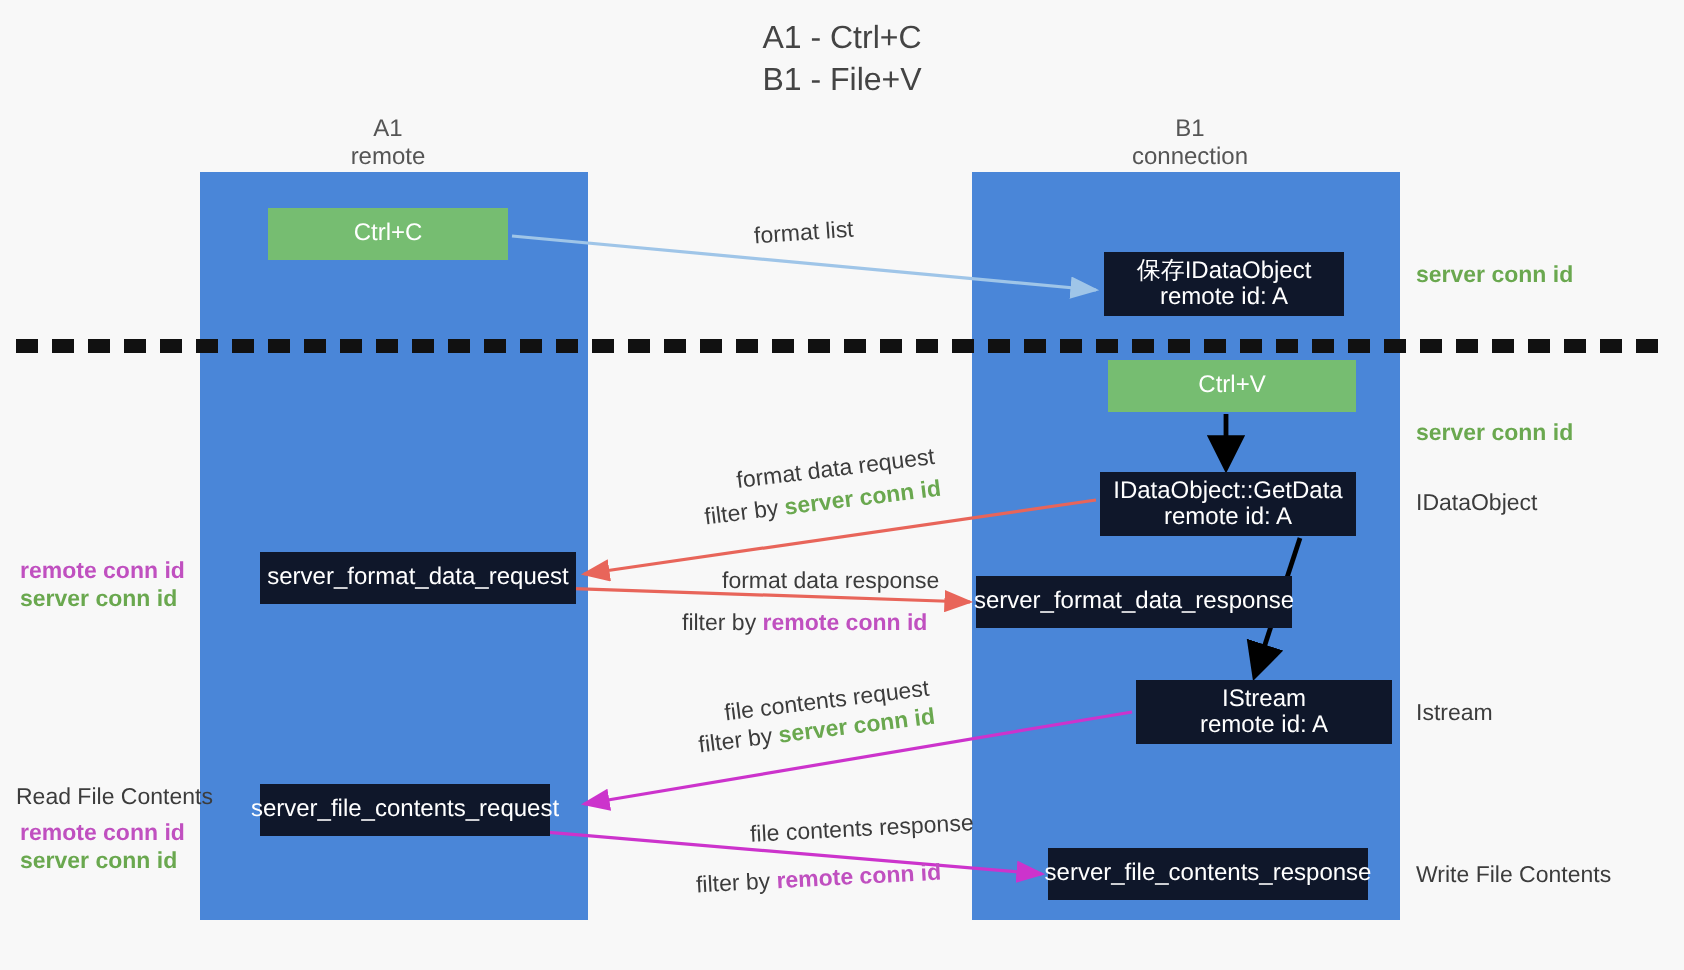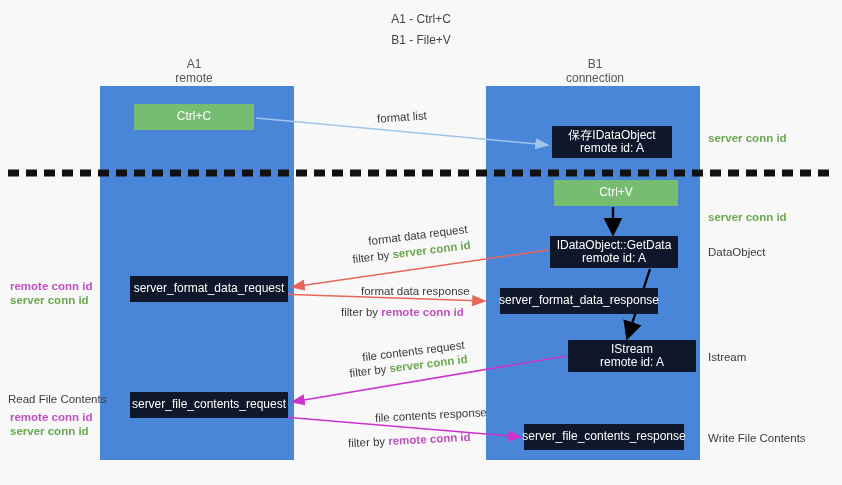--- a/index.html
+++ b/index.html
@@ -9,21 +9,21 @@
     font-family:"Liberation Sans","DejaVu Sans",sans-serif;
     position:relative;overflow:hidden;
     -webkit-font-smoothing:antialiased;
   }
   .stage{position:absolute;left:0;top:0;width:842px;height:485px;}
   svg.layer{position:absolute;left:0;top:0;width:842px;height:485px;pointer-events:none;}
 
   
   .title{
     position:absolute;left:0;top:9px;width:842px;
-    text-align:center;color:#444;font-size:12px;line-height:21px;
+    text-align:center;color:#444;font-size:16px;line-height:21px;
   }
 
   
   .lane-head{
     position:absolute;text-align:center;color:#555;
     font-size:12px;line-height:14px;width:200px;
   }
   .lane-head .l1{display:block;}
   .lane-head .l2{display:block;}
   #head-a1{left:94px;top:57px;}
@@ -43,23 +43,23 @@
   }
   .node.green{background:#76bd71;}
   .node.orange{background:#0f172a;}
   .node span{display:block;white-space:nowrap;}
 
   #n-ctrlc{left:134px;top:104px;width:120px;height:26px;}
   #n-save-ido{left:552px;top:126px;width:120px;height:32px;}
   #n-ctrlv{left:554px;top:180px;width:124px;height:26px;}
   #n-getdata{left:550px;top:236px;width:128px;height:32px;}
   #n-fmt-req{left:130px;top:276px;width:158px;height:26px;}
-  #n-fmt-res{left:500px;top:288px;width:158px;height:26px;}
+  #n-fmt-res{left:488px;top:288px;width:158px;height:26px;}
   #n-istream{left:568px;top:340px;width:128px;height:32px;}
-  #n-file-req{left:130px;top:392px;width:158px;height:26px;}
+  #n-file-req{left:130px;top:392px;width:145px;height:26px;}
   #n-file-res{left:524px;top:424px;width:160px;height:26px;text-align:right;}
 
   
   .lbl{position:absolute;white-space:nowrap;font-size:11.5px;line-height:14px;}
   .dark{color:#3c3c3c;}
   .green-t{color:#6aa84f;font-weight:bold;}
   .purple-t{color:#c050c0;font-weight:bold;}
 
   #t-formatlist{left:377px;top:110px;transform:rotate(-4deg);color:#3c3c3c;}
 
@@ -196,21 +196,21 @@
     <span class="dark">filter by </span><span class="green-t">server conn id</span>
   </div>
 
   <div class="lbl" id="t-fcres">file contents response</div>
   <div class="lbl" id="t-fcres2">
     <span class="dark">filter by </span><span class="purple-t">remote conn id</span>
   </div>
 
   <div class="lbl green-t" id="t-sci-1">server conn id</div>
   <div class="lbl green-t" id="t-sci-2">server conn id</div>
-  <div class="lbl" id="t-dataobject">DataObject</div>
+  <div class="lbl" id="t-dataobject">IDataObject</div>
   <div class="lbl" id="t-istream">Istream</div>
   <div class="lbl" id="t-writefile">Write File Contents</div>
 
   <div class="lbl idstack" id="t-leftids-1">
     <span class="purple-t">remote conn id</span>
     <span class="green-t">server conn id</span>
   </div>
   <div class="lbl" id="t-readfile">Read File Contents</div>
   <div class="lbl idstack" id="t-leftids-2">
     <span class="purple-t">remote conn id</span>

